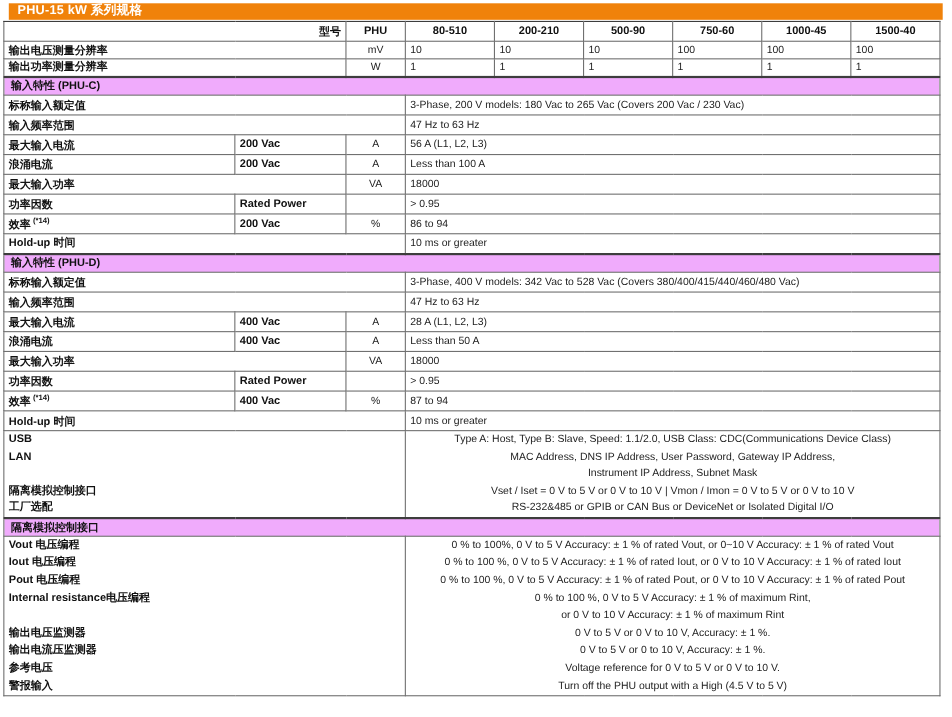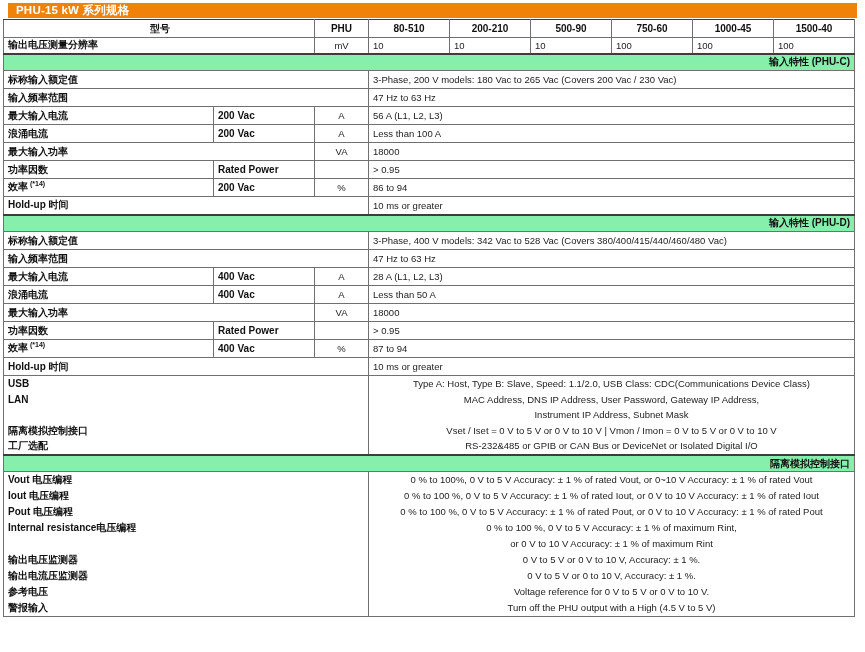--- a/index.html
+++ b/index.html
@@ -38,38 +38,38 @@
     border: 1px solid #707070;
     padding: 0 4px;
     vertical-align: middle;
     overflow: hidden;
     white-space: nowrap;
     box-sizing: border-box;
   }
   table.spec { border: 1px solid #3d3d3d; }
 
   tr.header-row th { height: 18px; font-size: 10px; font-weight: bold; color: #111; border-top: 1px solid #3d3d3d; }
-  tr.header-row th.label-h { text-align: center; padding-left: 6px; }
+  tr.header-row th.label-h { text-align: right; padding-left: 6px; }
   tr.header-row th.unit-h, tr.header-row th.model-h { text-align: center; }
 
   tr.row-res td { height: 16px; }
   tr.row-std td { height: 18px; }
 
   td.label-cell { font-weight: bold; color: #111; font-size: 10px; text-align: left; padding-left: 6px; }
   td.cond-cell  { font-weight: bold; color: #111; font-size: 10px; text-align: left; padding-left: 6px; }
   td.unit-cell  { text-align: center; color: #222; }
   td.value-cell { text-align: left; color: #222; }
 
   tr.section-row td {
     height: 17px;
-    background: #86efac;
+    background: #f0abfc;
     font-weight: bold;
     font-size: 10px;
     color: #111;
-    text-align: right;
+    text-align: left;
     padding-left: 6px;
     border-top: 2px solid #3d3d3d;
     border-bottom: 1px solid #707070;
   }
 
   td.block-cell { vertical-align: top; padding: 2px 4px 1px 4px; }
   td.block-label-cell { padding-left: 6px; }
   .block-line { line-height: 15.6px; white-space: nowrap; overflow: hidden; }
   .lh16 .block-line { line-height: 16px; }
   .block-label-cell .block-line { font-weight: bold; color: #111; font-size: 10px; }
@@ -110,20 +110,30 @@
         <tr class="row-res">
           <td class="label-cell" colspan="2">输出电压测量分辨率</td>
           <td class="unit-cell">mV</td>
           <td class="value-cell">10</td>
           <td class="value-cell">10</td>
           <td class="value-cell">10</td>
           <td class="value-cell">100</td>
           <td class="value-cell">100</td>
           <td class="value-cell">100</td>
         </tr>
+        <tr class="row-res">
+          <td class="label-cell" colspan="2">输出功率测量分辨率</td>
+          <td class="unit-cell">W</td>
+          <td class="value-cell">1</td>
+          <td class="value-cell">1</td>
+          <td class="value-cell">1</td>
+          <td class="value-cell">1</td>
+          <td class="value-cell">1</td>
+          <td class="value-cell">1</td>
+        </tr>
         <tr class="section-row">
           <td colspan="9">输入特性 (PHU-C)</td>
         </tr>
         <tr class="row-std">
           <td class="label-cell" colspan="3">标称输入额定值</td>
           <td class="value-cell" colspan="6">3-Phase, 200 V models: 180 Vac to 265 Vac (Covers 200 Vac / 230 Vac)</td>
         </tr>
         <tr class="row-std">
           <td class="label-cell" colspan="3">输入频率范围</td>
           <td class="value-cell" colspan="6">47 Hz to 63 Hz</td>

